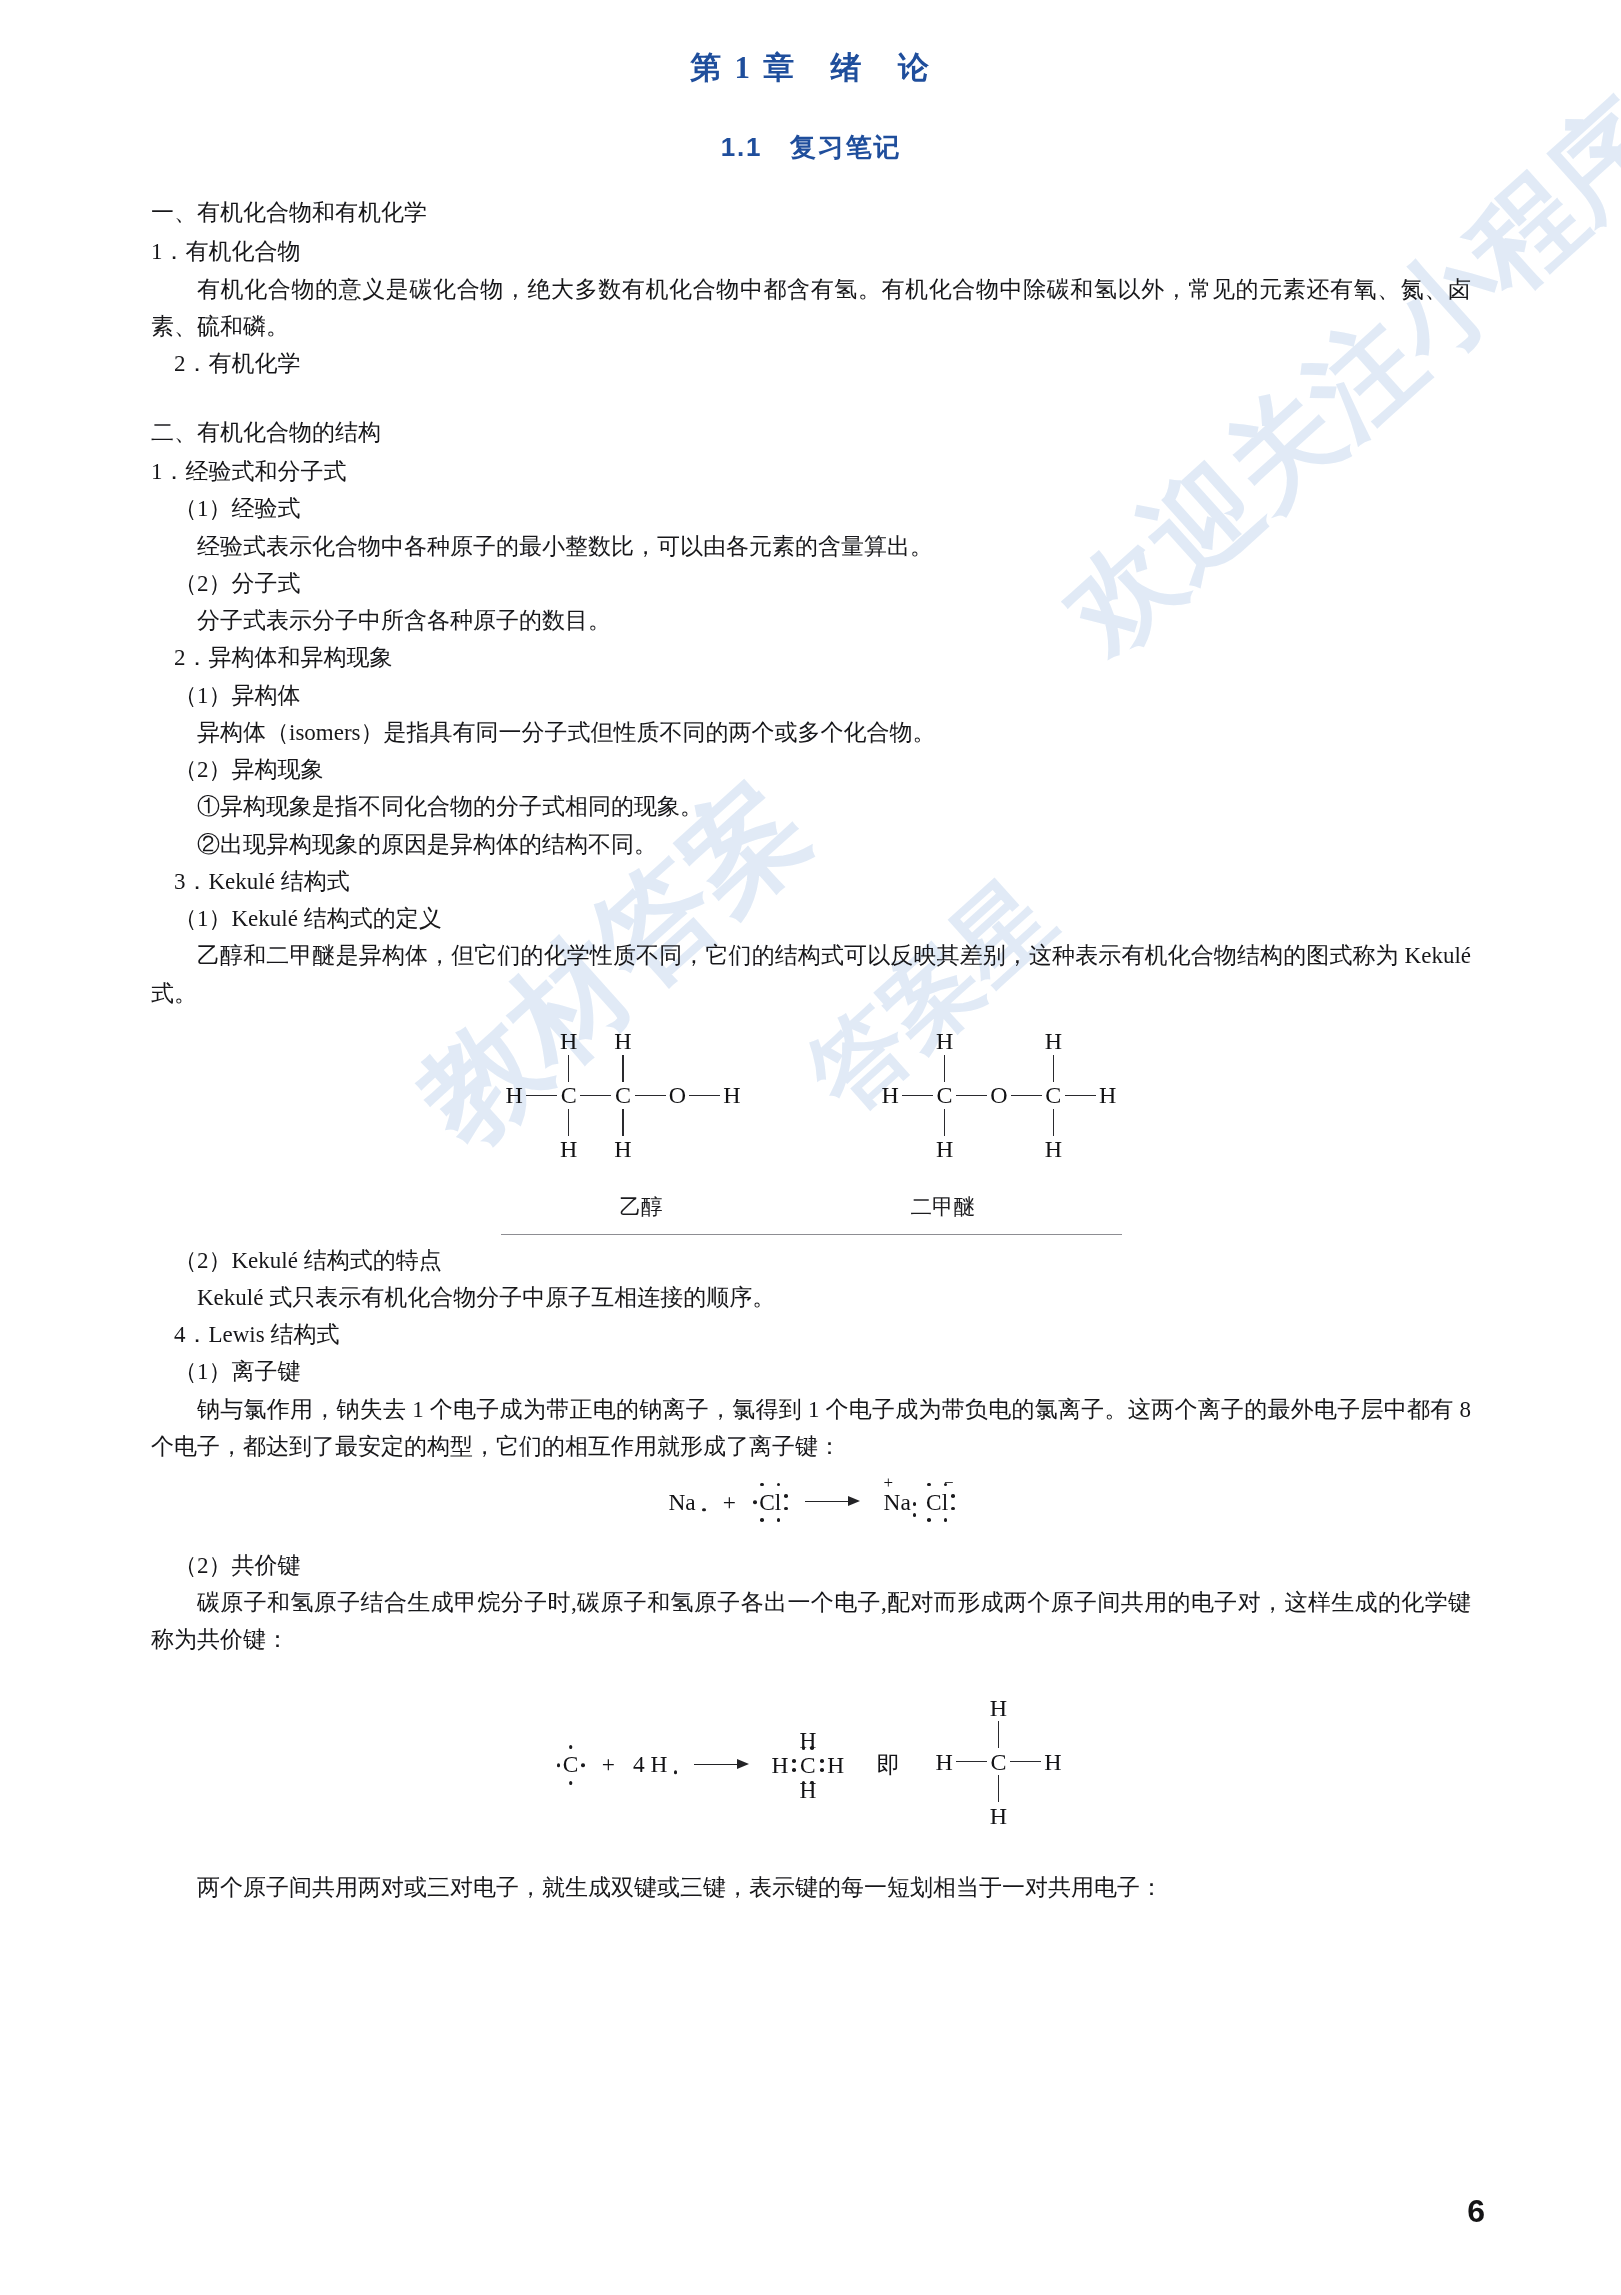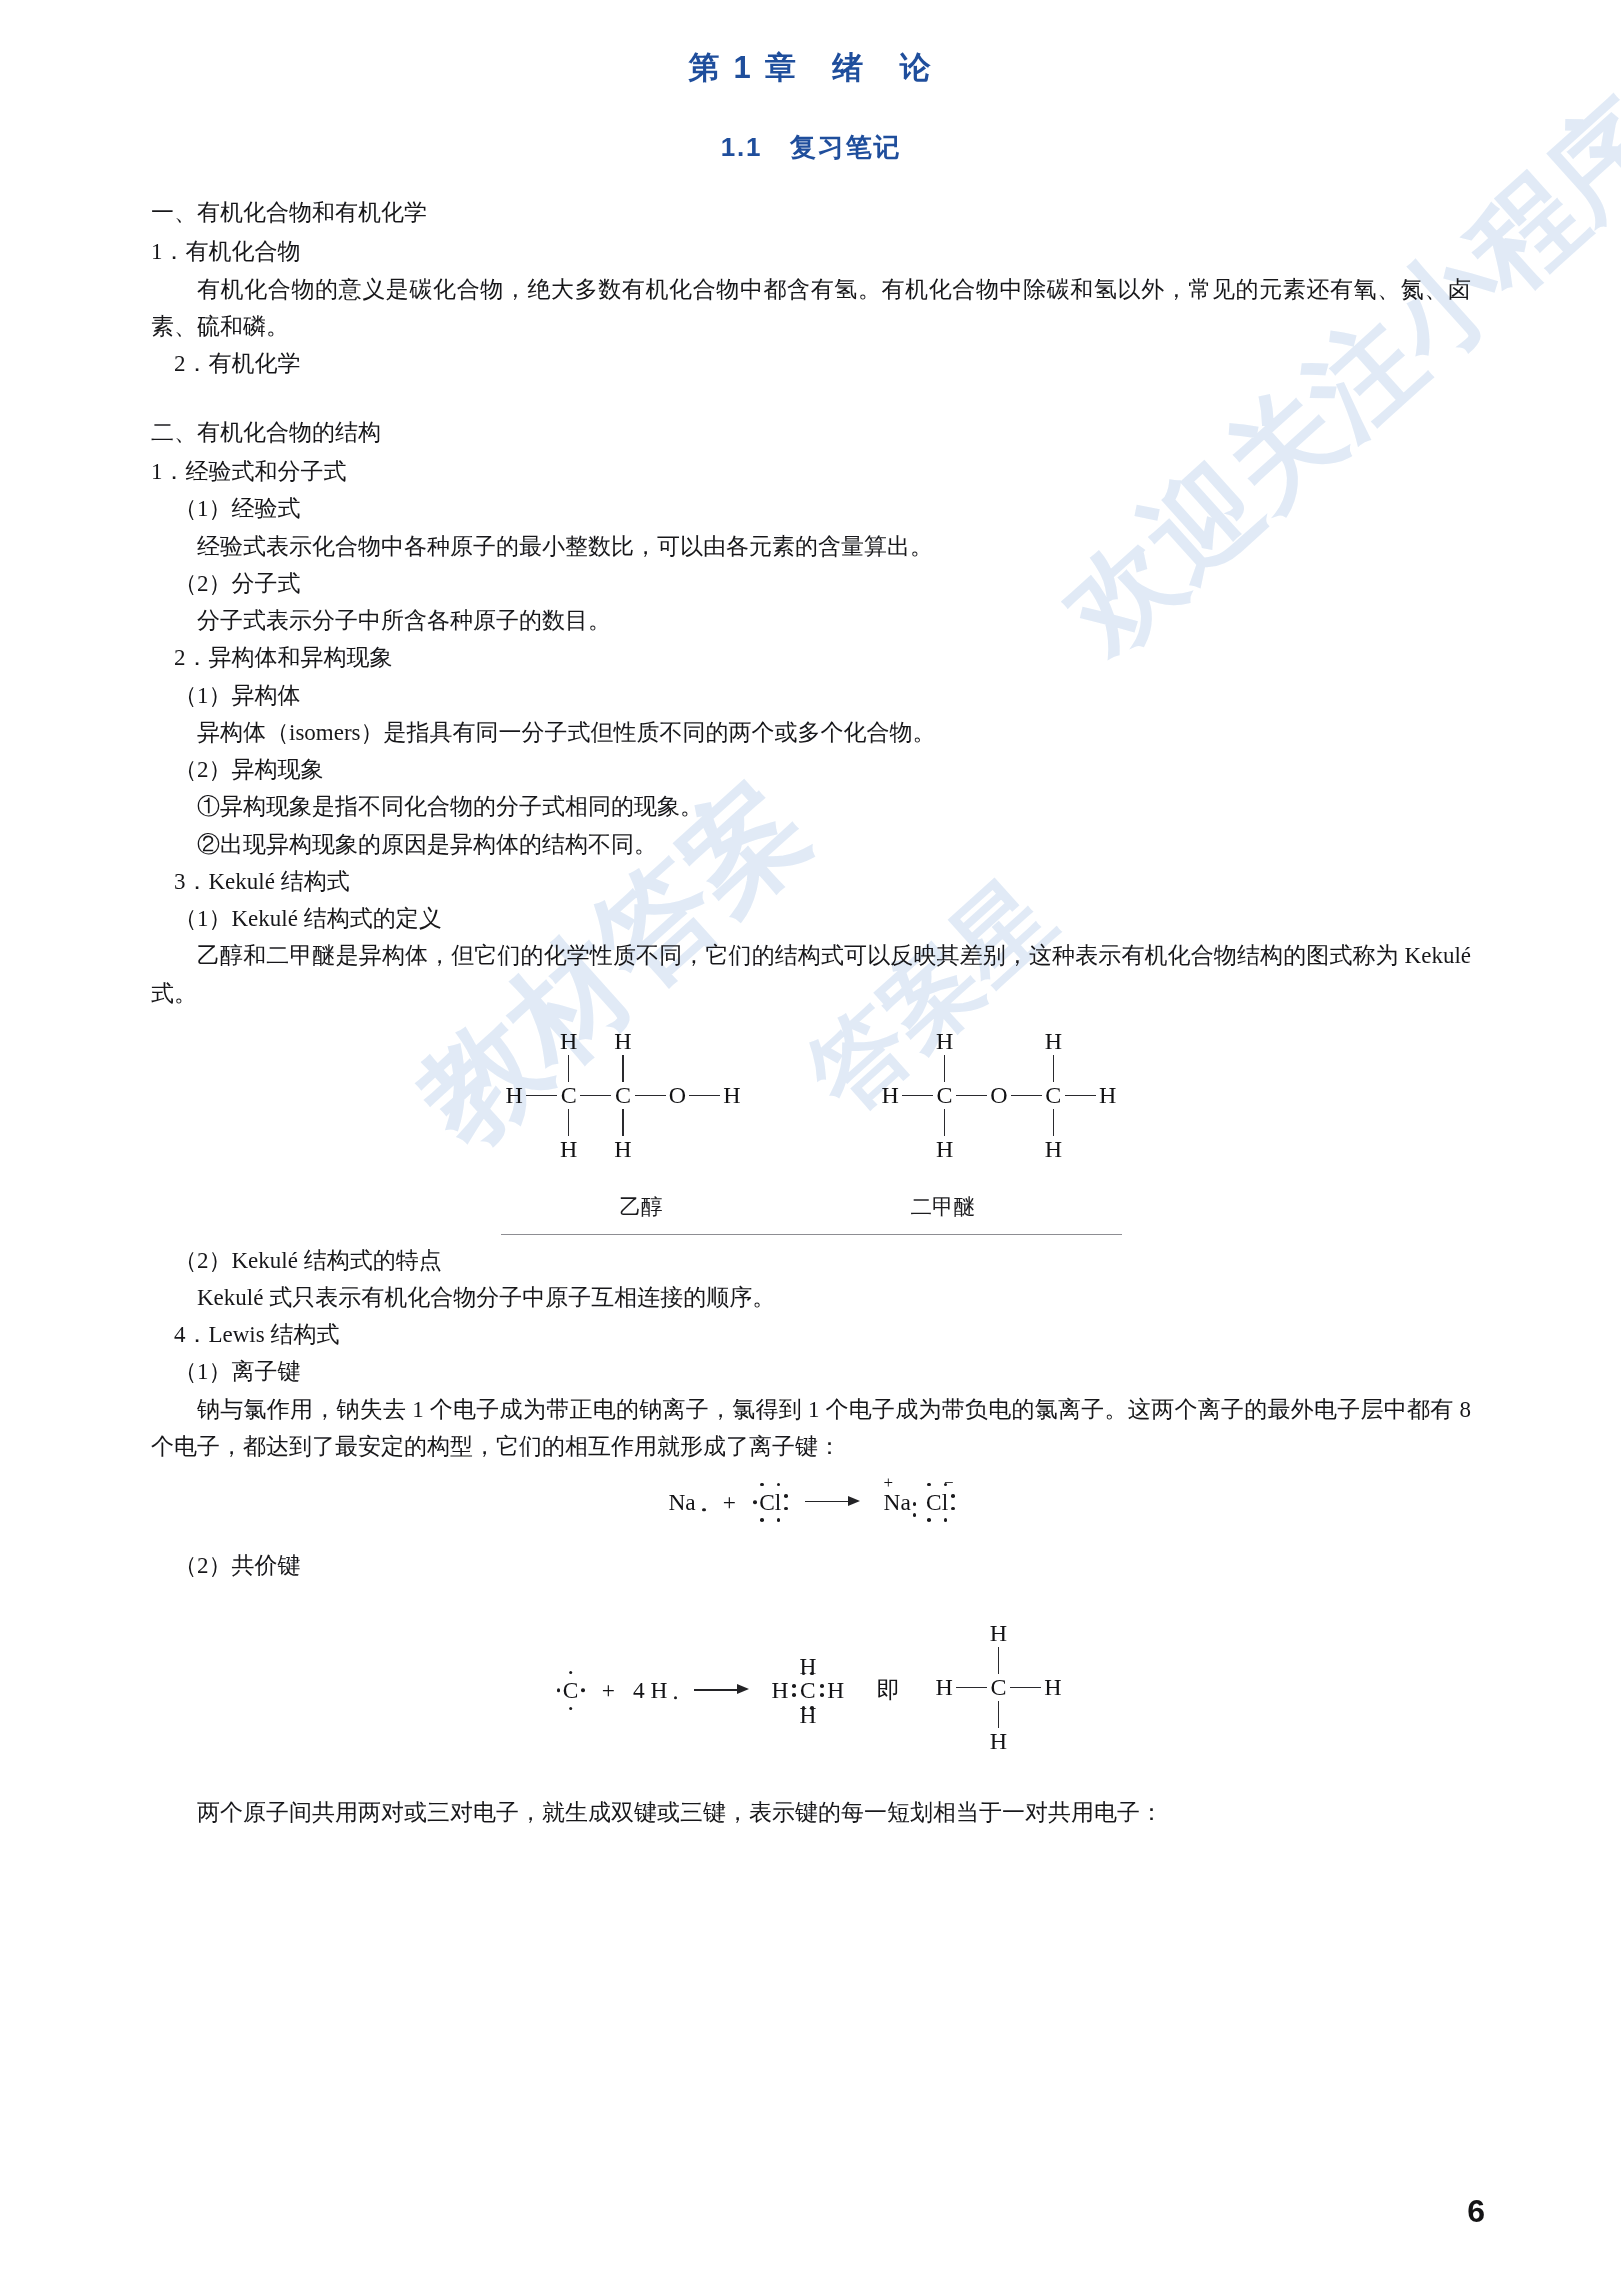--- a/index.html
+++ b/index.html
@@ -59,21 +59,21 @@
     padding: 0 151px;
   }
 
   .chapter-title {
     text-align: center;
     color: #1f4e9c;
     font-weight: bold;
     font-size: 31px;
     letter-spacing: 2.7px;
     margin-top: 47px;
-    font-family: Liberation Sans, sans-serif;
+    font-family: Liberation Serif, serif;
   }
   .section-title {
     text-align: center;
     color: #1f4e9c;
     font-weight: bold;
     font-size: 26px;
     letter-spacing: 1.8px;
     margin-top: 41px;
     font-family: "Liberation Sans", "DejaVu Sans", sans-serif;
   }
@@ -520,20 +520,21 @@
             <span class="d d-right-u"></span><span class="d d-right-d"></span>
             <span>Cl</span>
           </span>
         </span>
       </div>
     </div>
 
     <div class="gap-lg"></div>
 
     <p class="body indent1">（2）共价键</p>
+    <p class="body indent">碳原子和氢原子结合生成甲烷分子时,碳原子和氢原子各出一个电子,配对而形成两个原子间共用的电子对，这样生成的化学键称为共价键：</p>
 
     <div class="fig" style="margin-top:36px;">
       <div class="eqn">
 
         <span class="tok">
           <span class="datom">
             <span class="d d-left-c"></span><span class="d d-right-c"></span>
             <span class="d d-top-c"></span><span class="d d-bot-c"></span>
             <span>C</span>
           </span>

